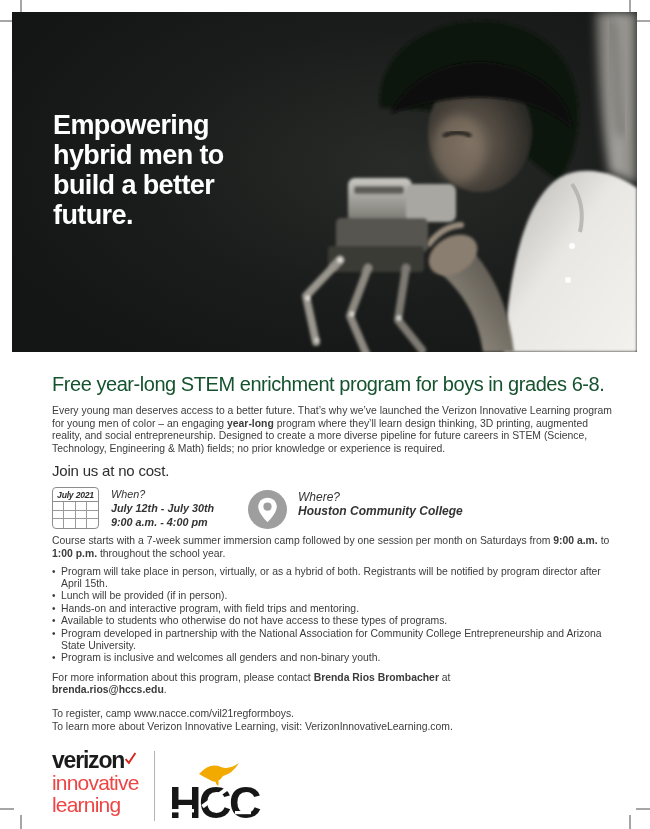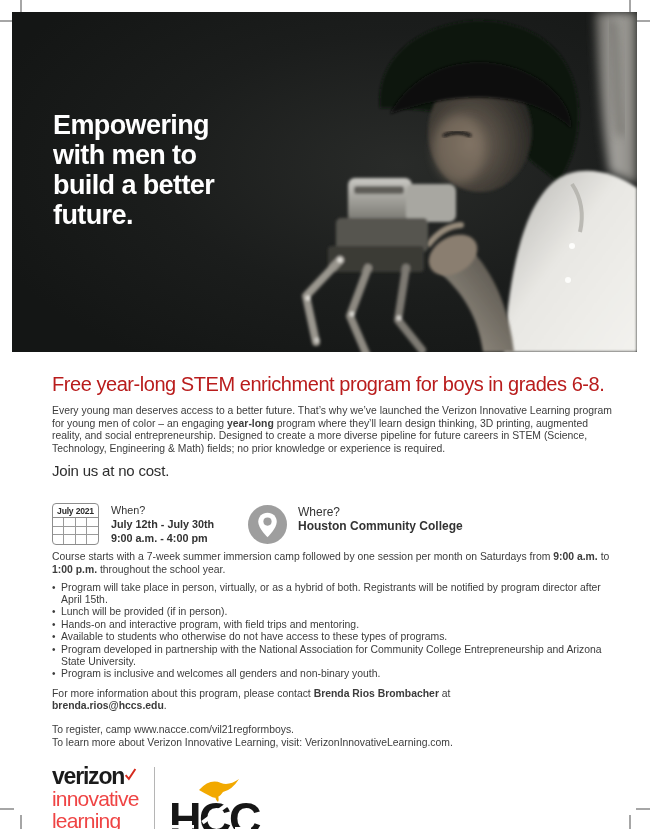--- a/index.html
+++ b/index.html
@@ -25,27 +25,27 @@
   .headline {
     position: absolute; left: 41px; top: 98px;
     color: #ffffff; font-size: 27px; font-weight: 700;
     line-height: 30px; letter-spacing: -0.6px;
   }
 
   
   .text-area { padding: 0 20px 0 40px; }
   h1.heading {
     margin: 21px 0 9px; font-size: 20px; font-weight: 400;
-    letter-spacing: -0.45px; color: #b91c1c; line-height: 23px;
+    letter-spacing: -0.45px; color: #14532d; line-height: 23px;
   }
   .small { font-size: 10.4px; line-height: 12.6px; color: #3c3c3c; }
   p.intro { margin: 3px 0 0; max-width: 566px; }
   h2.join { margin: 7px 0 0; font-size: 15px; font-weight: 400; color: #2e2e2e; line-height: 17px; letter-spacing: -0.2px; }
 
-  .row { margin-top: 24px; display: flex; align-items: center; }
+  .row { margin-top: 8px; display: flex; align-items: flex-end; font-style: italic; }
   .when-block { display: flex; width: 196px; }
   .calendar {
     width: 47px; border: 1.5px solid #8d8d8d; border-radius: 4px;
     background: #fff; overflow: hidden; flex: none;
   }
   .cal-head {
     font-size: 8.6px; font-weight: 700; color: #2b2b2b; text-align: center;
     padding: 2px 0 1px; border-bottom: 1px solid #8d8d8d; letter-spacing: -0.2px;
   }
   .cal-grid { display: grid; grid-template-columns: repeat(4, 1fr); }
@@ -168,21 +168,21 @@
           <circle cx="-2" cy="138" r="2.6" fill="#e4e2dc"></circle>
           <circle cx="42" cy="154" r="2.6" fill="#dcdad4"></circle>
           <circle cx="89" cy="158" r="2.6" fill="#d5d3cd"></circle>
           <circle cx="30" cy="100" r="2.6" fill="#e4e2dc"></circle>
           <circle cx="7" cy="180" r="2.6" fill="#cfcdc7"></circle>
         </g>
       </svg>
 
       <div class="headline">
         <div>Empowering</div>
-        <div>with men to</div>
+        <div>hybrid men to</div>
         <div>build a better</div>
         <div>future.</div>
       </div>
     </div>
 
     <div class="text-area">
 
       <h1 class="heading">Free year-long STEM enrichment program for boys in grades 6-8.</h1>
 
       <p class="intro small"><span>Every young man deserves access to a better future. That’s why we’ve launched the Verizon Innovative Learning program for young men of color – an engaging </span><b>year-long</b><span> program where they’ll learn design thinking, 3D printing, augmented reality, and social entrepreneurship. Designed to create a more diverse pipeline for future careers in STEM (Science, Technology, Engineering &amp; Math) fields; no prior knowledge or experience is required.</span></p>

